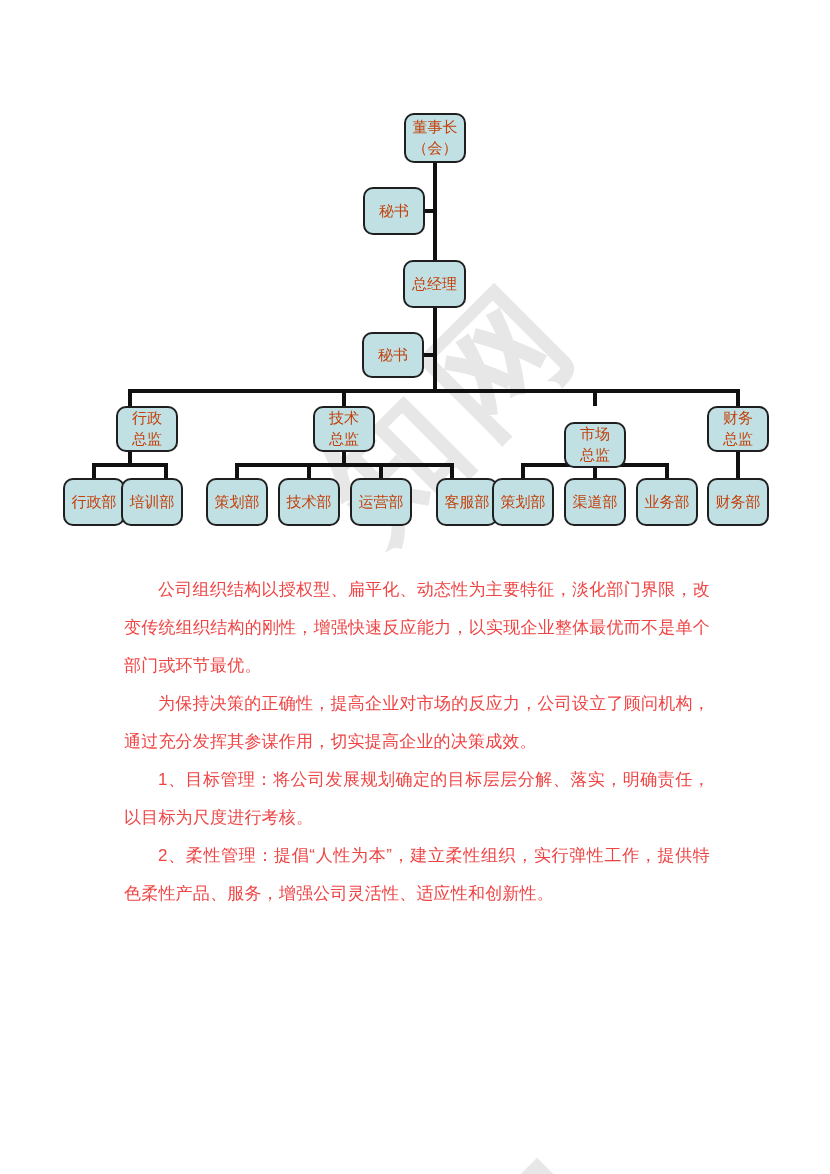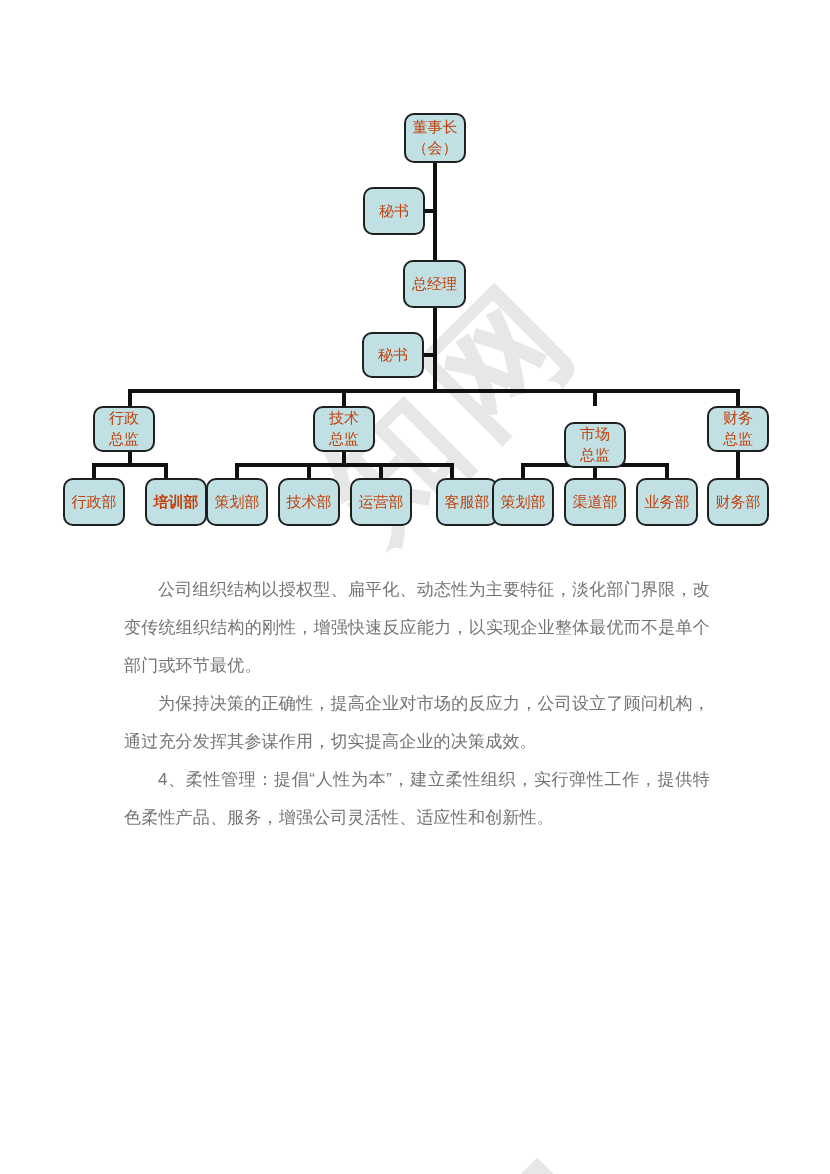--- a/index.html
+++ b/index.html
@@ -42,35 +42,35 @@
     line-height:21px;
     color:#c2410c;
     z-index:2;
   }
   
   .n-chairman{left:404px;top:113px;width:62px;height:50px;}
   .n-sec1{left:363px;top:187px;width:62px;height:48px;}
   .n-gm{left:403px;top:260px;width:63px;height:48px;}
   .n-sec2{left:362px;top:332px;width:62px;height:46px;}
   
-  .n-dir-admin{left:93px;top:406px;width:62px;height:46px;}
+  .n-dir-admin{left:116px;top:406px;width:62px;height:46px;}
   .n-dir-tech{left:313px;top:406px;width:62px;height:46px;}
   .n-dir-market{left:564px;top:406px;width:62px;height:46px;margin-top:16px;}
   .n-dir-fin{left:707px;top:406px;width:62px;height:46px;}
   
   .n-dept{top:478px;width:62px;height:48px;}
-  .n-d0{left:63px;}  .n-d1{left:145px;font-weight:bold;} .n-d2{left:206px;} .n-d3{left:278px;}
+  .n-d0{left:63px;}  .n-d1{left:121px;} .n-d2{left:206px;} .n-d3{left:278px;}
   .n-d4{left:350px;} .n-d5{left:421px;margin-left:15px;} .n-d6{left:492px;} .n-d7{left:564px;text-align:center;}
   .n-d8{left:636px;} .n-d9{left:707px;}
   
   .textblock{
     position:absolute;
     left:124px;top:571px;width:586px;
     z-index:2;
-    color:#737373;
+    color:#ef4444;
   }
   .textblock p{
     margin:0;
     font-size:17px;
     line-height:38px;
     text-align:justify;
     text-indent:2em;
     letter-spacing:0.2px;
   }
 </style>
@@ -173,16 +173,17 @@
       <span>业务部</span>
     </div>
     <div class="node n-dept n-d9">
       <span>财务部</span>
     </div>
   </div>
 
   <div class="textblock">
     <p>公司组织结构以授权型、扁平化、动态性为主要特征，淡化部门界限，改变传统组织结构的刚性，增强快速反应能力，以实现企业整体最优而不是单个部门或环节最优。</p>
     <p>为保持决策的正确性，提高企业对市场的反应力，公司设立了顾问机构，通过充分发挥其参谋作用，切实提高企业的决策成效。</p>
-    <p>4、柔性管理：提倡“人性为本”，建立柔性组织，实行弹性工作，提供特色柔性产品、服务，增强公司灵活性、适应性和创新性。</p>
+    <p>1、目标管理：将公司发展规划确定的目标层层分解、落实，明确责任，以目标为尺度进行考核。</p>
+    <p>2、柔性管理：提倡“人性为本”，建立柔性组织，实行弹性工作，提供特色柔性产品、服务，增强公司灵活性、适应性和创新性。</p>
   </div>
 
 </div>
 
 </body></html>

